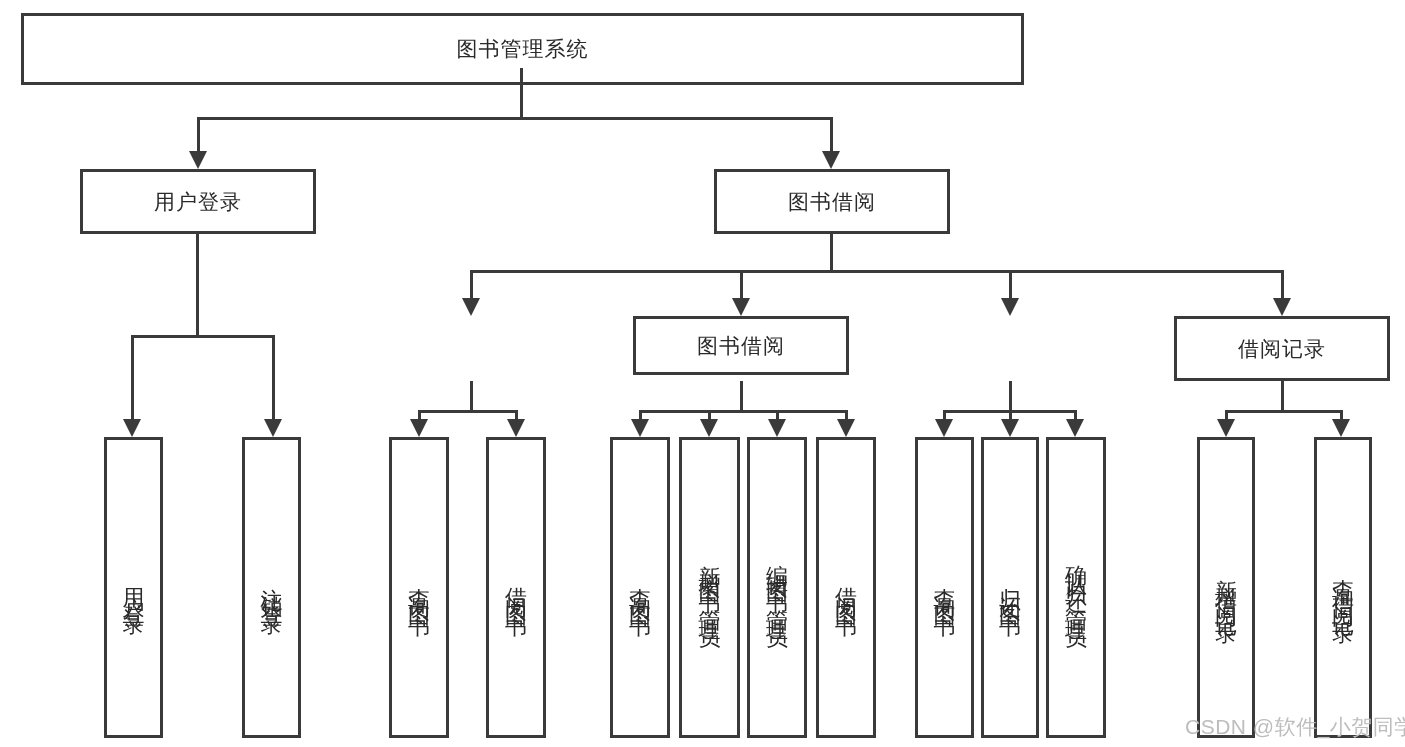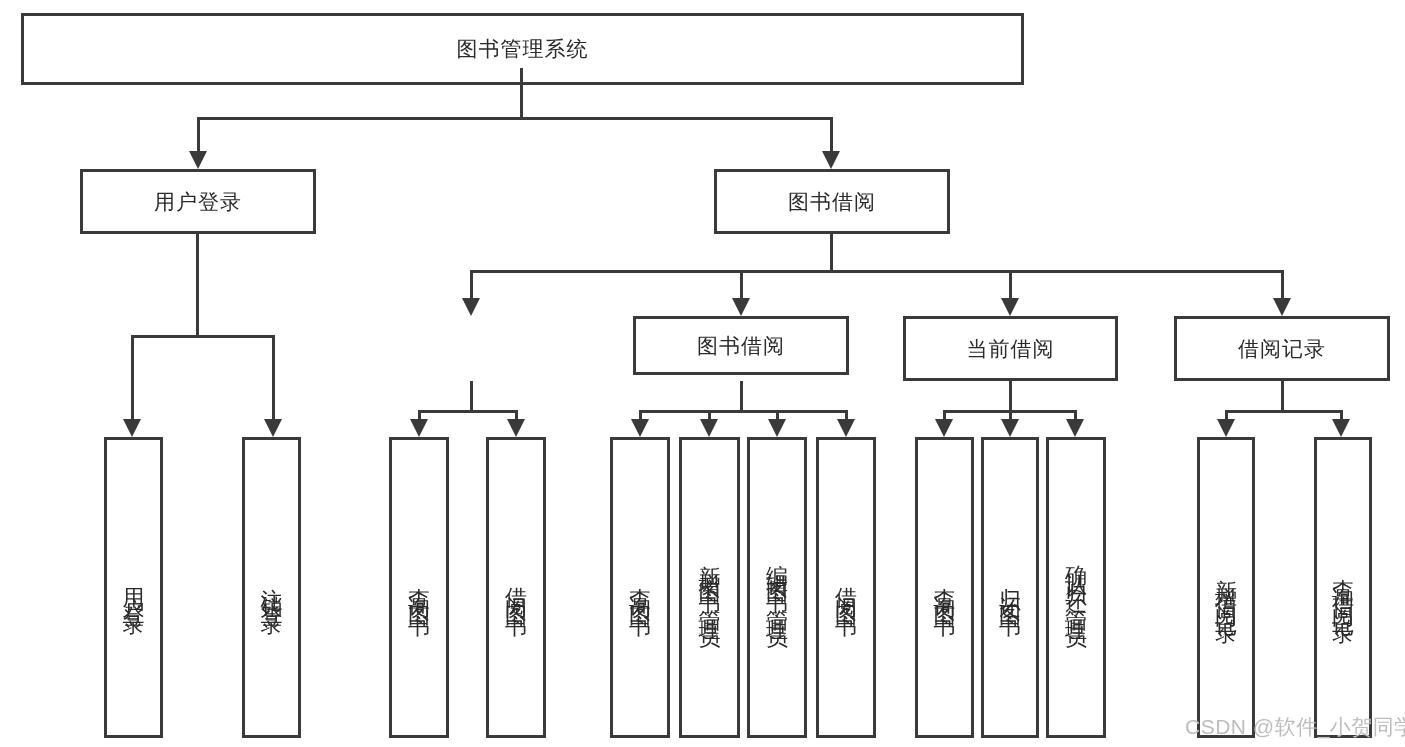--- a/index.html
+++ b/index.html
@@ -88,21 +88,20 @@
   <div class="ln" style="left:470px; top:270px; width:3px; height:30px;"></div>
   <div class="tri" style="left:462px; top:298px;"></div>
   <div class="ln" style="left:740px; top:270px; width:3px; height:30px;"></div>
   <div class="tri" style="left:732px; top:298px;"></div>
   <div class="ln" style="left:1009px; top:270px; width:3px; height:30px;"></div>
   <div class="tri" style="left:1001px; top:298px;"></div>
   <div class="ln" style="left:1281px; top:270px; width:3px; height:30px;"></div>
   <div class="tri" style="left:1273px; top:298px;"></div>
 
   <div class="box" style="left:633px; top:316px; width:216px; height:59px;">图书借阅</div>
-  <div class="box" style="left:903px; top:316px; width:215px; height:65px;">当前借阅</div>
   <div class="box" style="left:1174px; top:316px; width:216px; height:65px;">借阅记录</div>
 
   <div class="ln" style="left:470px; top:381px; width:3px; height:31px;"></div>
   <div class="ln" style="left:418px; top:410px; width:100px; height:3px;"></div>
   <div class="ln" style="left:418px; top:410px; width:3px; height:10px;"></div>
   <div class="tri" style="left:410px; top:419px;"></div>
   <div class="ln" style="left:515px; top:410px; width:3px; height:10px;"></div>
   <div class="tri" style="left:507px; top:419px;"></div>
 
   <div class="vbox" style="left:389px; width:60px;">

